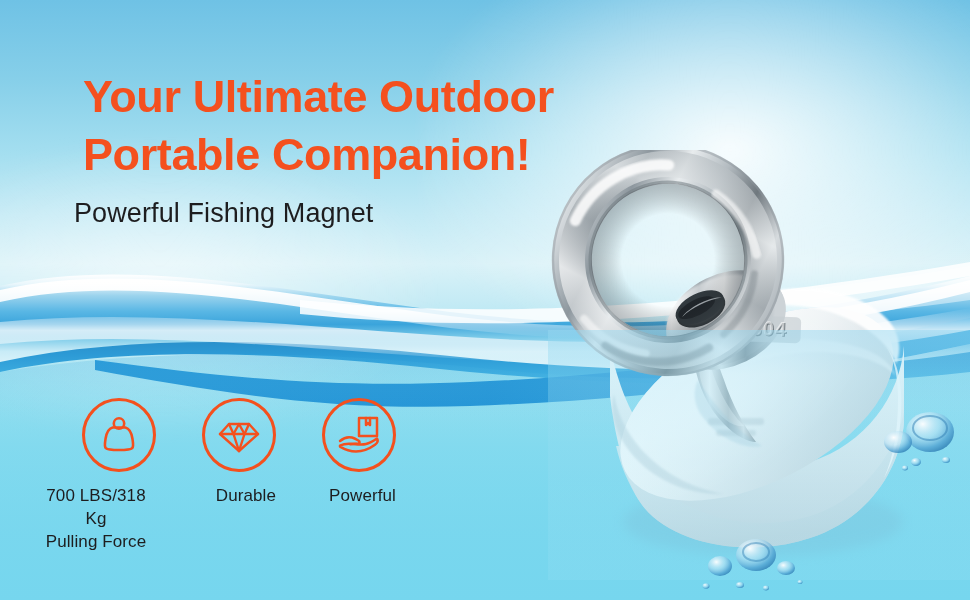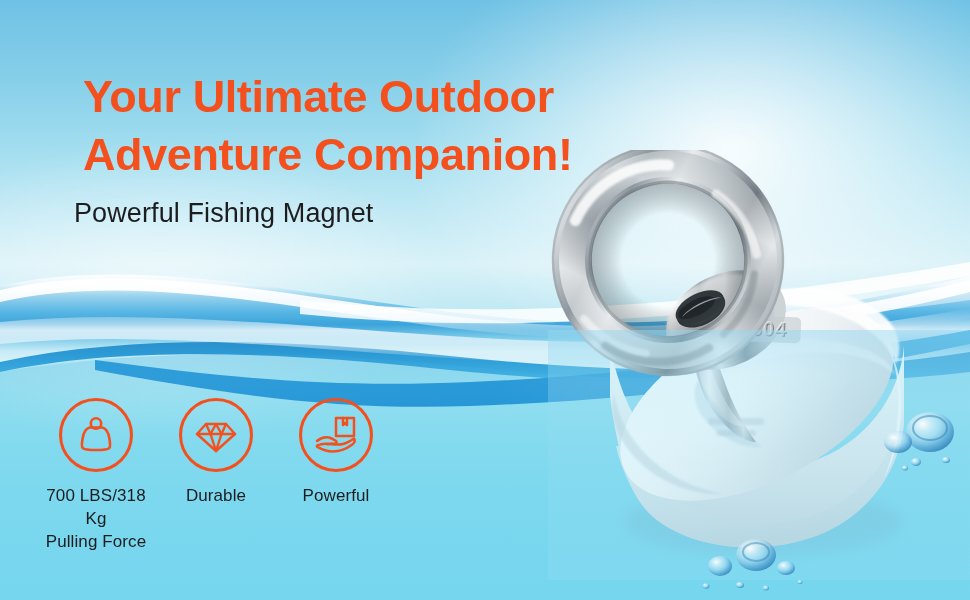--- a/index.html
+++ b/index.html
@@ -126,21 +126,21 @@
     left: 36px;
     top: 398px;
     width: 520px;
     display: flex;
     align-items: flex-start;
   }
   .feature {
     width: 120px;
     display: flex;
     flex-direction: column;
-    align-items: center;
+    align-items: flex-end;
   }
   .feature .badge {
     width: 74px;
     height: 74px;
     border: 3px solid #f4501e;
     border-radius: 50%;
     display: flex;
     align-items: center;
     justify-content: center;
     box-sizing: border-box;
@@ -442,21 +442,21 @@
         <ellipse cx="740" cy="585" rx="4" ry="3" fill="url(#bub)"></ellipse>
         <ellipse cx="766" cy="588" rx="3" ry="2.4" fill="url(#bub)"></ellipse>
         <ellipse cx="706" cy="586" rx="3.5" ry="2.8" fill="url(#bub)"></ellipse>
         <ellipse cx="800" cy="582" rx="2.6" ry="2" fill="url(#bub)"></ellipse>
       </g>
     </svg>
   </div>
 
   <div class="headline">
     <span class="l1">Your Ultimate Outdoor</span>
-    <span class="l2">Adventure Companion!</span>
+    <span class="l2">Portable Companion!</span>
   </div>
   <div class="subtitle">Powerful Fishing Magnet</div>
 
   <div class="features">
 
     <div class="feature">
       <div class="badge">
         <span>
           <svg width="46" height="46" viewBox="0 0 46 46" fill="none" stroke="#f4501e" stroke-width="2.6" stroke-linecap="round" stroke-linejoin="round" xmlns="http://www.w3.org/2000/svg">
             <circle cx="23" cy="11.5" r="5.2"></circle>

